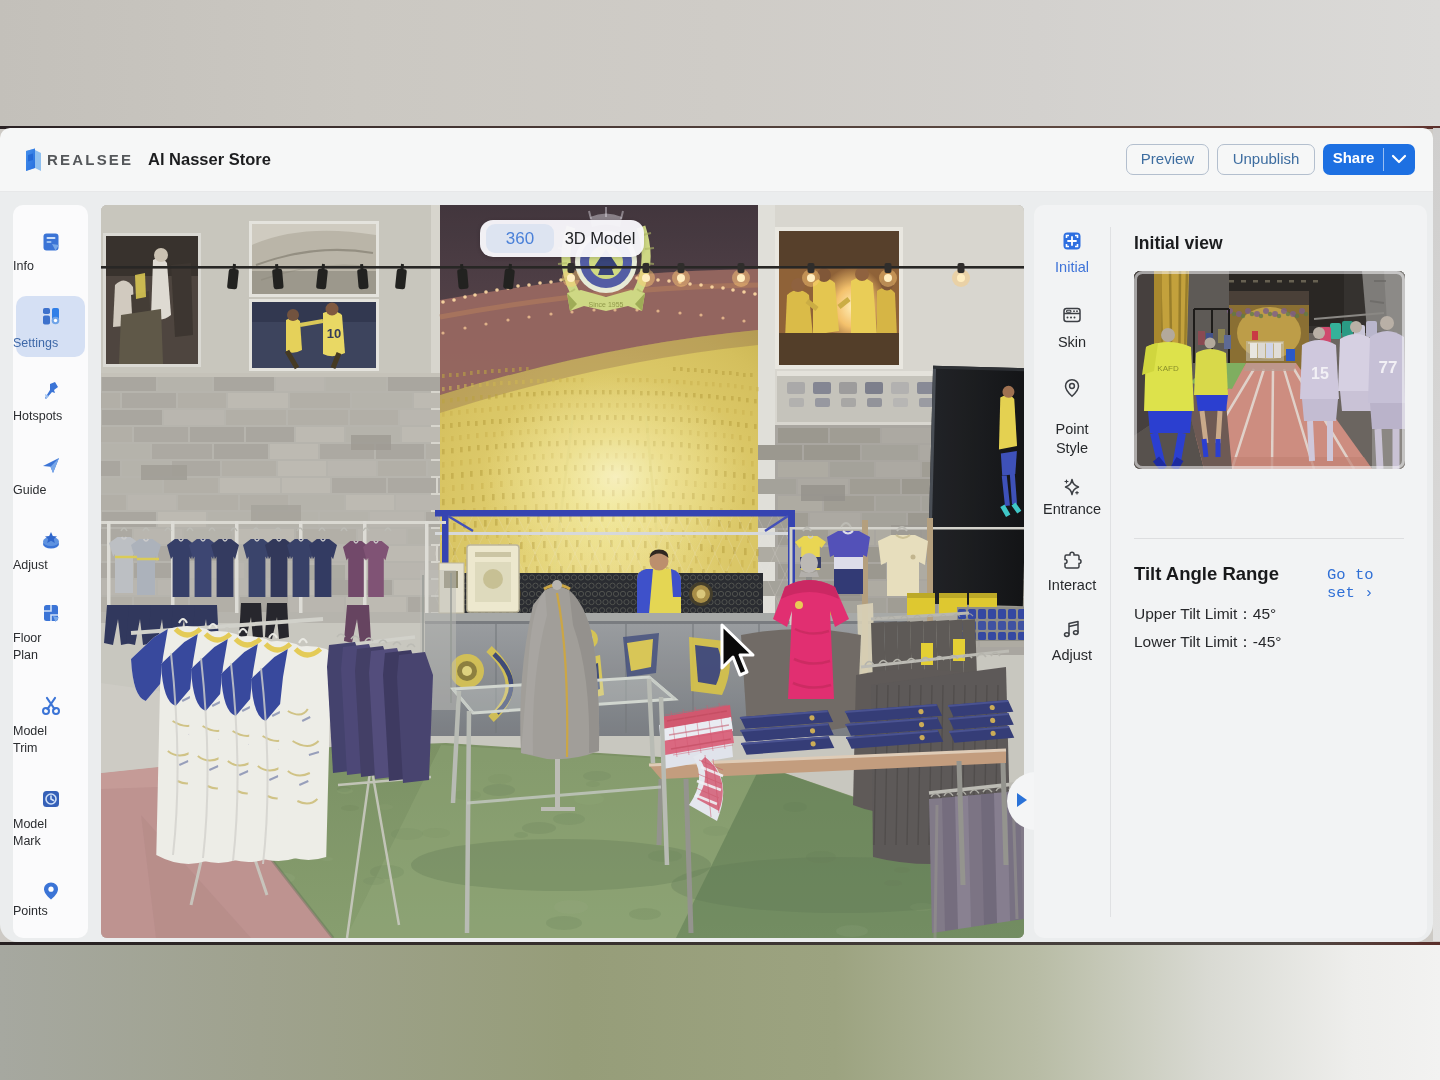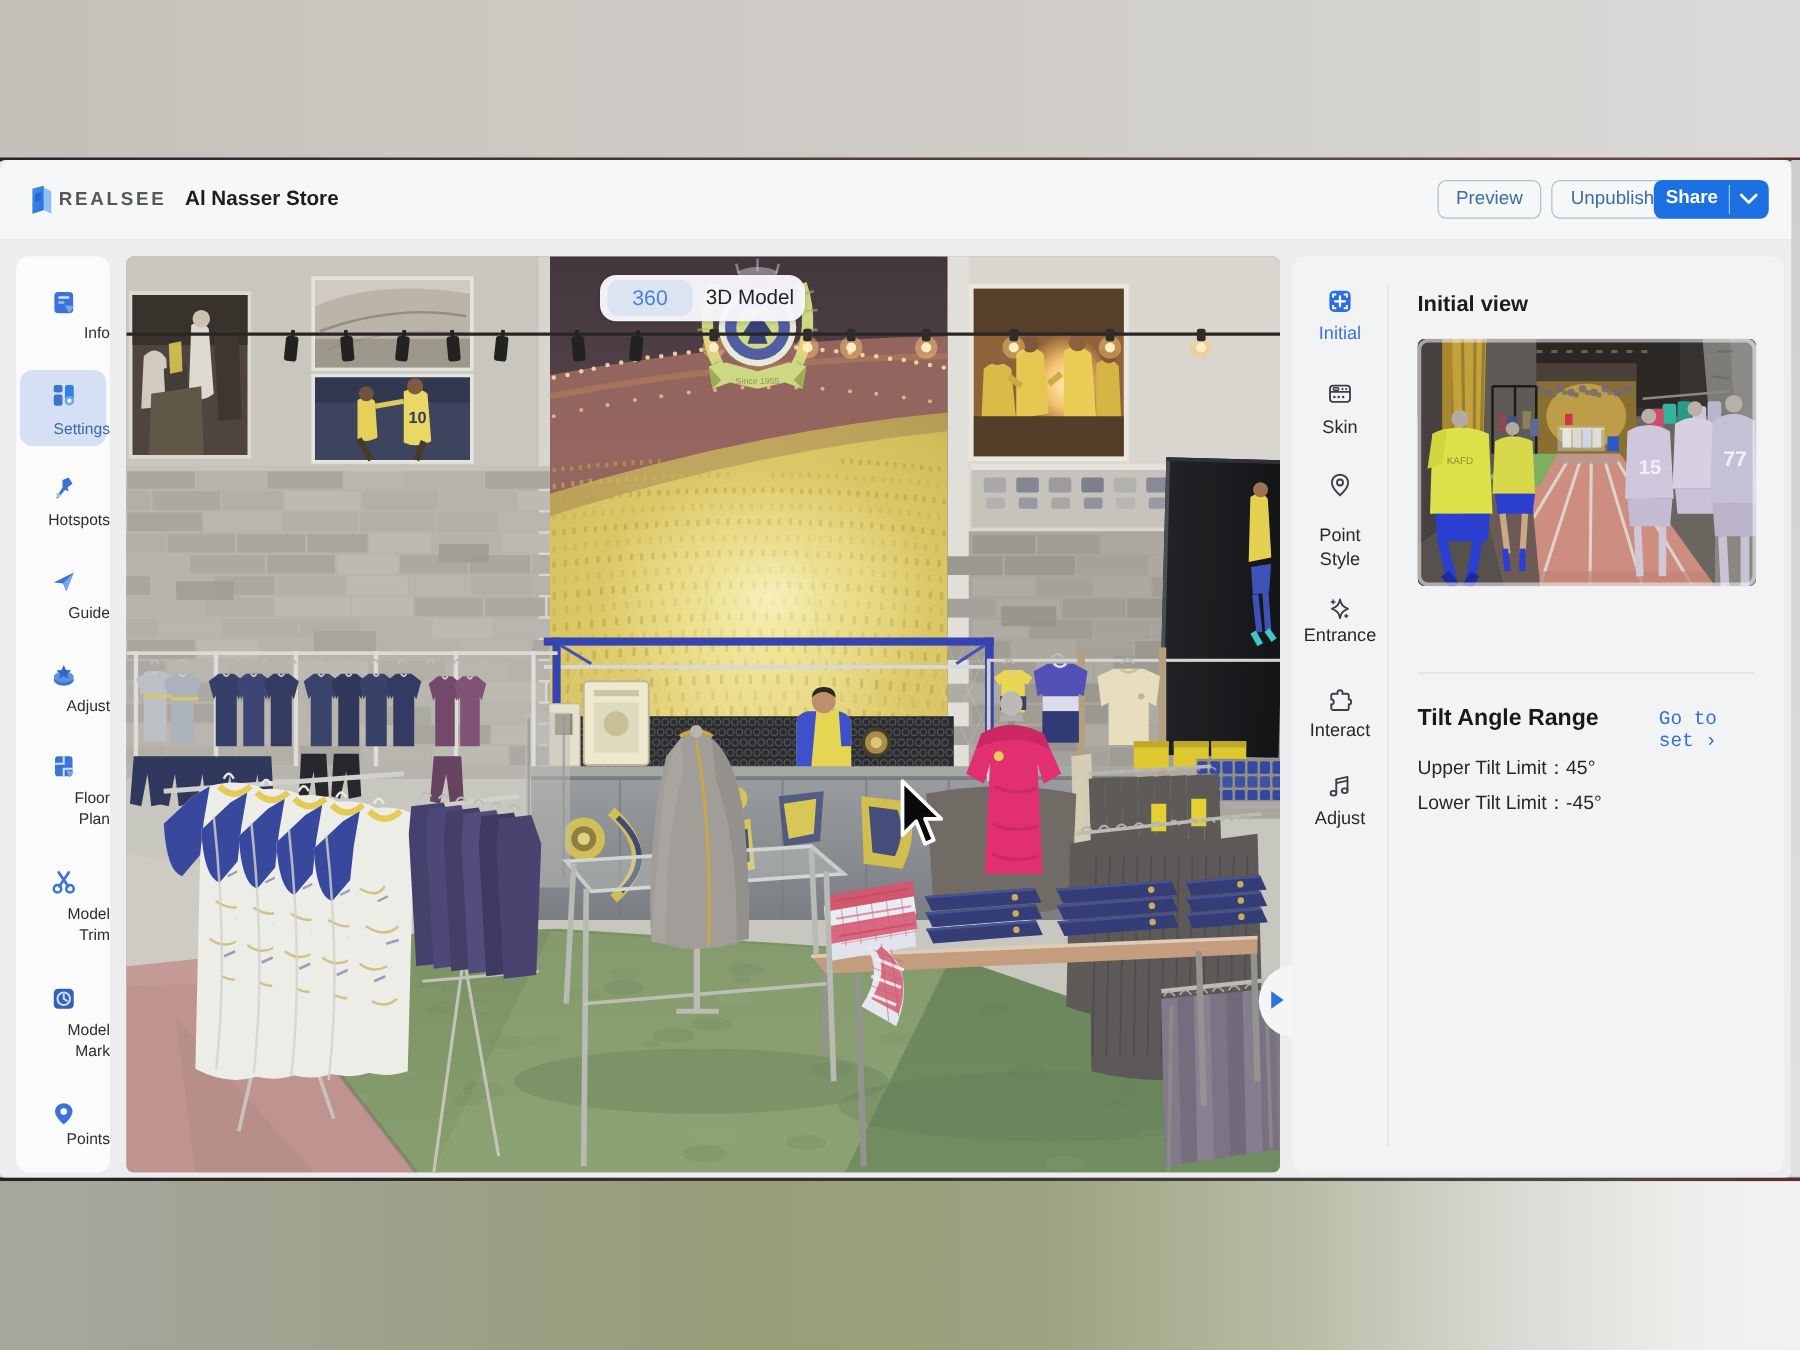--- a/index.html
+++ b/index.html
@@ -8,34 +8,34 @@
 .abs{position:absolute;}
 #stage{position:relative;width:1440px;height:1080px;}
 .top-band{left:0;top:0;width:1440px;height:127px;
   background:linear-gradient(90deg,#c3c0ba 0%,#cbc8c2 25%,#cfccc7 50%,#d3d1ce 72%,#dbdad8 100%);}
 .dark-top{left:0;top:126px;width:1440px;height:3px;background:linear-gradient(90deg,#2a2224,#4a3a36 40%,#5a4840 70%,#6e443c 97%,#5a2e2a);}
 .dark-bottom{left:0;top:942px;width:1440px;height:3px;background:linear-gradient(90deg,#262021,#3a3330 50%,#4e4844 90%,#5a2e2a);}
 .bottom-band{left:0;top:945px;width:1440px;height:135px;
   background:linear-gradient(90deg,#a6a8a0 0%,#9fa28e 18%,#969d79 40%,#9ca380 58%,#b8bca5 72%,#d9dad3 84%,#eeeeec 94%,#f2f2f1 100%);}
 .right-strip{left:1433px;top:128px;width:7px;height:813px;
   background:linear-gradient(180deg,#cfcecd 0%,#d6d5d4 40%,#e2e2e1 100%);}
-.app{left:0;top:128px;width:1433px;height:814px;background:#ebedee;border-radius:4px;}
+.app{left:0;top:128px;width:1433px;height:814px;background:#ebedee;border-radius:18px;}
 .header{left:0;top:0;width:1433px;height:64px;background:#f6f7f7;border-radius:10px 10px 0 0;
   border-bottom:1px solid #e7e8e9;}
 .brandtext{left:47px;top:23px;font-size:15px;font-weight:bold;letter-spacing:2.2px;color:#55585b;}
 .title{left:148px;top:22px;font-size:16.5px;font-weight:bold;color:#1c1d1f;}
 .btn{top:16px;height:31px;border:1.4px solid #b3bfce;border-radius:7px;background:#f6f7f7;
-  color:#3d6da0;font-size:15px;text-align:center;line-height:28px;margin-left:24px;}
+  color:#3d6da0;font-size:15px;text-align:center;line-height:28px;}
 .btn.preview{left:1126px;width:83px;}
 .btn.unpublish{left:1217px;width:98px;}
 .share{left:1323px;top:16px;width:92px;height:31px;background:#1d70e2;border-radius:7px;color:#fff;}
 .share .txt{left:0;top:5px;width:61px;text-align:center;font-size:15px;font-weight:bold;}
 .share .div{left:60px;top:4px;width:1px;height:23px;background:rgba(255,255,255,.55);}
 .sidebar{left:13px;top:77px;width:75px;height:733px;background:#fbfbfc;border-radius:10px;}
-.side-item{left:0;width:75px;text-align:right;color:#2b2d30;font-size:12.5px;line-height:17px;}
+.side-item{left:0;width:75px;text-align:left;color:#2b2d30;font-size:12.5px;line-height:17px;}
 .side-sel{left:3px;top:91px;width:69px;height:61px;background:#d5e0f4;border-radius:10px;}
 .side-ic{left:27.5px;width:20px;height:20px;}
 .photo{left:101px;top:77px;width:923px;height:733px;border-radius:6px;overflow:hidden;background:#b9b6af;}
 .toggle{left:379px;top:15px;width:164px;height:37px;background:rgba(247,246,250,.97);border-radius:13px;
   box-shadow:0 1px 4px rgba(0,0,0,.18);}
 .toggle .seg360{left:6px;top:4px;width:68px;height:29px;background:#dde4f1;border-radius:9px;
   color:#4a80d8;font-size:17px;text-align:center;line-height:29px;}
 .toggle .seg3d{left:80px;top:0;width:80px;height:37px;color:#222326;font-size:16.5px;text-align:center;line-height:37px;}
 .handle{left:1007px;top:644px;width:58px;height:58px;background:#f4f5f6;border-radius:29px;}
 .handle .tri{left:10px;top:21px;width:0;height:0;border-left:10px solid #2a72d8;

